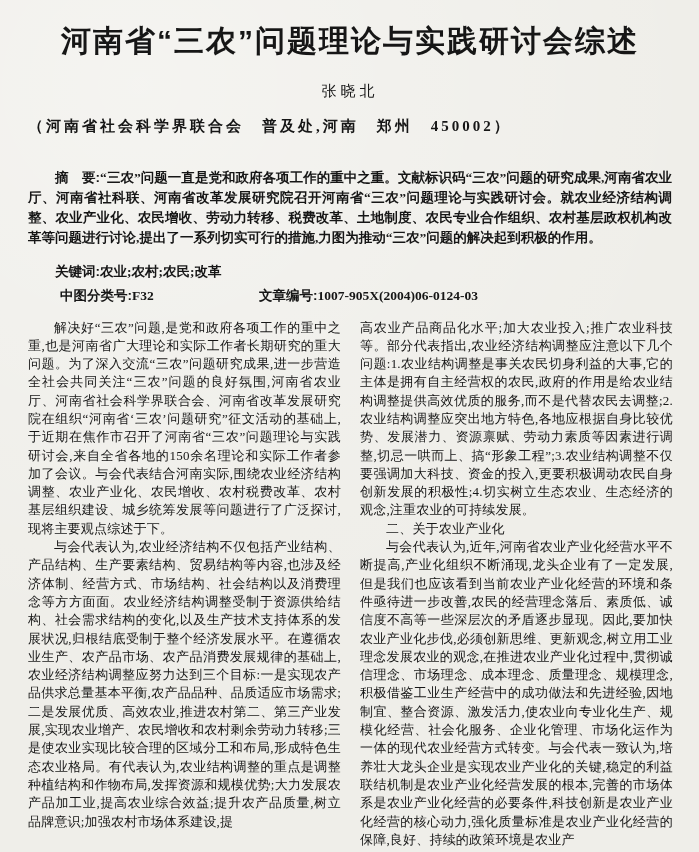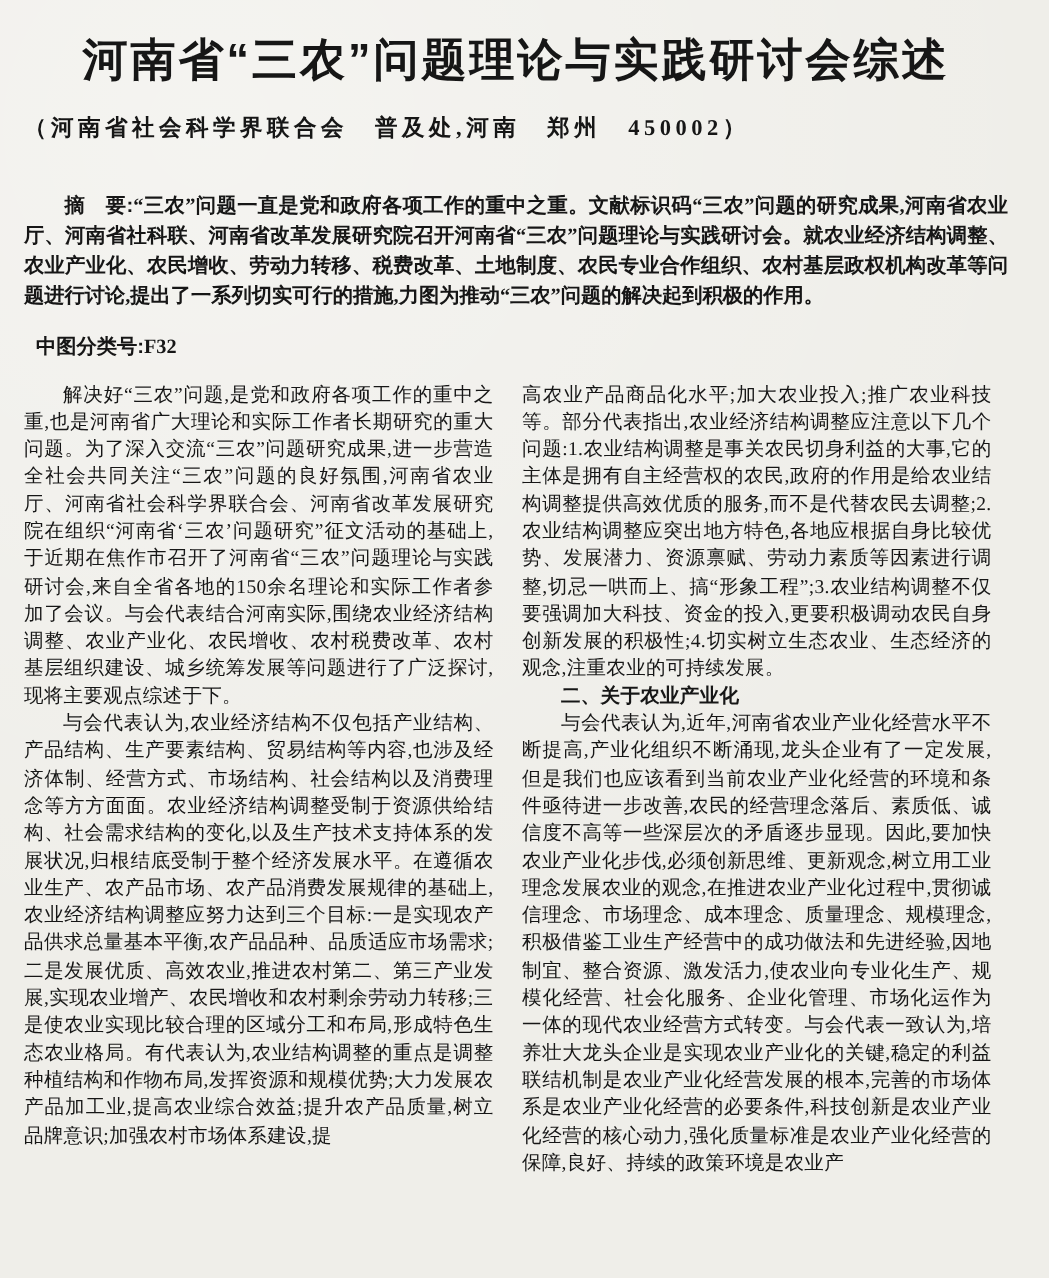--- a/index.html
+++ b/index.html
@@ -8,21 +8,21 @@
     height: 852px;
     background: #efeee9;
     color: #161616;
     font-family: "Liberation Serif", "DejaVu Serif", serif;
     overflow: hidden;
   }
   .page {
     box-sizing: border-box;
     width: 699px;
     height: 852px;
-    padding: 14px 27px 0 16px;
+    padding: 14px 27px 0 28px;
     background:
       radial-gradient(circle at 20% 10%, rgba(255,255,255,0.35), rgba(255,255,255,0) 60%),
       #efeee9;
   }
   .title {
     margin: 8px 0 0 0;
     text-align: center;
     font-family: "Liberation Sans", "DejaVu Sans", sans-serif;
     font-weight: 900;
     font-size: 30px;
@@ -62,21 +62,21 @@
     font-weight: 600;
   }
   .clc-row {
     display: flex;
     margin-top: 4px;
     padding-left: 8px;
     font-size: 13.5px;
     line-height: 20px;
     font-weight: 600;
   }
-  .clc-item-1 { width: 199px; flex: 0 0 auto; }
+  .clc-item-1 { width: 199px; flex: 0 0 auto; margin-left: 24px; }
   .clc-item-2 { width: 175px; flex: 0 0 auto; }
   .clc-item-3 { flex: 1 1 auto; }
   .columns {
     display: flex;
     gap: 19px;
     margin-top: 13px;
   }
   .col {
     width: 313px;
     flex: 0 0 auto;
@@ -88,39 +88,42 @@
   .col p {
     margin: 0;
     text-indent: 2em;
   }
   .col p.cont { text-indent: 0; }
   .col h3 {
     margin: 0;
     font-size: 13px;
     line-height: 18.3px;
     text-indent: 2em;
-    font-weight: bold;
+    font-weight: normal;
     font-family: "Liberation Sans", "DejaVu Sans", sans-serif;
   }
 </style>
 </head>
 <body>
 
 <div class="page">
 
   <h1 class="title">河南省“三农”问题理论与实践研讨会综述</h1>
 
+  <div class="author">张晓北</div>
 
   <div class="affiliation">（河南省社会科学界联合会　普及处,河南　郑州　450002）</div>
 
   <p class="abstract"><span class="label-sans">摘　要:</span><span>“三农”问题一直是党和政府各项工作的重中之重。文献标识码“三农”问题的研究成果,河南省农业厅、河南省社科联、河南省改革发展研究院召开河南省“三农”问题理论与实践研讨会。就农业经济结构调整、农业产业化、农民增收、劳动力转移、税费改革、土地制度、农民专业合作组织、农村基层政权机构改革等问题进行讨论,提出了一系列切实可行的措施,力图为推动“三农”问题的解决起到积极的作用。</span></p>
 
+  <div class="keywords"><span class="label-sans">关键词:</span><span>农业;农村;农民;改革</span></div>
 
   <div class="clc-row">
     <span class="clc-item-1"><span class="label-sans">中图分类号:</span><span>F32</span></span>
+    <span class="clc-item-3"><span class="label-sans">文章编号:</span><span>1007-905X(2004)06-0124-03</span></span>
   </div>
 
   <div class="columns">
     <div class="col">
         <p>解决好“三农”问题,是党和政府各项工作的重中之重,也是河南省广大理论和实际工作者长期研究的重大问题。为了深入交流“三农”问题研究成果,进一步营造全社会共同关注“三农”问题的良好氛围,河南省农业厅、河南省社会科学界联合会、河南省改革发展研究院在组织“河南省‘三农’问题研究”征文活动的基础上,于近期在焦作市召开了河南省“三农”问题理论与实践研讨会,来自全省各地的150余名理论和实际工作者参加了会议。与会代表结合河南实际,围绕农业经济结构调整、农业产业化、农民增收、农村税费改革、农村基层组织建设、城乡统筹发展等问题进行了广泛探讨,现将主要观点综述于下。</p>
         <p>与会代表认为,农业经济结构不仅包括产业结构、产品结构、生产要素结构、贸易结构等内容,也涉及经济体制、经营方式、市场结构、社会结构以及消费理念等方方面面。农业经济结构调整受制于资源供给结构、社会需求结构的变化,以及生产技术支持体系的发展状况,归根结底受制于整个经济发展水平。在遵循农业生产、农产品市场、农产品消费发展规律的基础上,农业经济结构调整应努力达到三个目标:一是实现农产品供求总量基本平衡,农产品品种、品质适应市场需求;二是发展优质、高效农业,推进农村第二、第三产业发展,实现农业增产、农民增收和农村剩余劳动力转移;三是使农业实现比较合理的区域分工和布局,形成特色生态农业格局。有代表认为,农业结构调整的重点是调整种植结构和作物布局,发挥资源和规模优势;大力发展农产品加工业,提高农业综合效益;提升农产品质量,树立品牌意识;加强农村市场体系建设,提</p>
       </div>
     <div class="col">
         <p class="cont">高农业产品商品化水平;加大农业投入;推广农业科技等。部分代表指出,农业经济结构调整应注意以下几个问题:1.农业结构调整是事关农民切身利益的大事,它的主体是拥有自主经营权的农民,政府的作用是给农业结构调整提供高效优质的服务,而不是代替农民去调整;2.农业结构调整应突出地方特色,各地应根据自身比较优势、发展潜力、资源禀赋、劳动力素质等因素进行调整,切忌一哄而上、搞“形象工程”;3.农业结构调整不仅要强调加大科技、资金的投入,更要积极调动农民自身创新发展的积极性;4.切实树立生态农业、生态经济的观念,注重农业的可持续发展。</p>
         <h3>二、关于农业产业化</h3>

